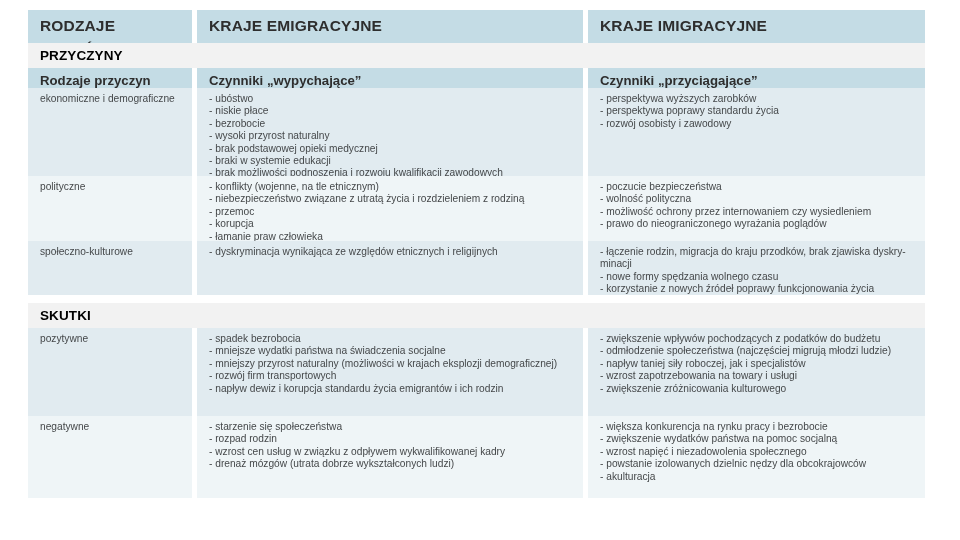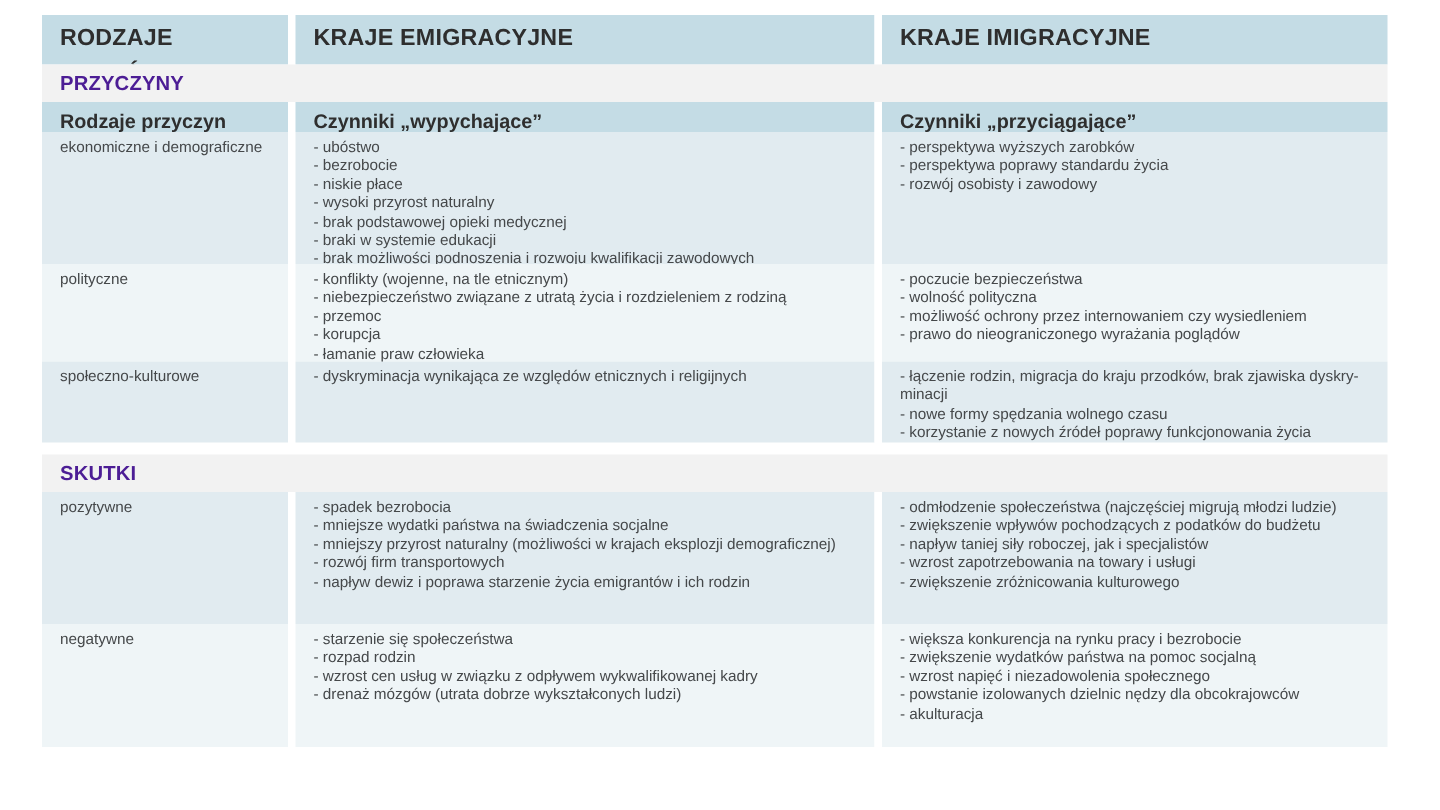--- a/index.html
+++ b/index.html
@@ -53,21 +53,21 @@
   .row-title .gap1,
   .row-title .gap2 { background: #ffffff; }
 
   
   .row-section { height: 25px; }
   .row-section .band {
     background: #f2f2f2;
     width: 100%;
     font-size: 13.5px;
     font-weight: 700;
-    color: #4c1d95;
+    color: #000000;
     line-height: 20px;
     padding: 3px 8px 2px 12px;
     box-sizing: border-box;
     letter-spacing: 0.1px;
   }
 
   
   .row-subhead { height: 20px; }
   .row-subhead .cell {
     background: #c4dce5;
@@ -132,22 +132,22 @@
   </div>
 
   <div class="row row-data tone-a" style="height:88px">
     <div class="cell c1">
       <span class="label-txt">ekonomiczne i demograficzne</span>
     </div>
     <div class="gap1"></div>
     <div class="cell c2">
       <ul class="items">
           <li>- ubóstwo</li>
+          <li>- niskie płace</li>
           <li>- bezrobocie</li>
-          <li>- niskie płace</li>
           <li>- wysoki przyrost naturalny</li>
           <li>- brak podstawowej opieki medycznej</li>
           <li>- braki w systemie edukacji</li>
           <li>- brak możliwości podnoszenia i rozwoju kwalifikacji zawodowych</li>
         </ul>
     </div>
     <div class="gap2"></div>
     <div class="cell c3">
       <ul class="items">
           <li>- perspektywa wyższych zarobków</li>
@@ -213,28 +213,28 @@
     <div class="cell c1">
       <span class="label-txt">pozytywne</span>
     </div>
     <div class="gap1"></div>
     <div class="cell c2">
       <ul class="items">
           <li>- spadek bezrobocia</li>
           <li>- mniejsze wydatki państwa na świadczenia socjalne</li>
           <li>- mniejszy przyrost naturalny (możliwości w krajach eksplozji demograficznej)</li>
           <li>- rozwój firm transportowych</li>
-          <li>- napływ dewiz i poprawa starzenie życia emigrantów i ich rodzin</li>
-        </ul>
-    </div>
-    <div class="gap2"></div>
-    <div class="cell c3">
-      <ul class="items">
+          <li>- napływ dewiz i korupcja standardu życia emigrantów i ich rodzin</li>
+        </ul>
+    </div>
+    <div class="gap2"></div>
+    <div class="cell c3">
+      <ul class="items">
+          <li>- zwiększenie wpływów pochodzących z podatków do budżetu</li>
           <li>- odmłodzenie społeczeństwa (najczęściej migrują młodzi ludzie)</li>
-          <li>- zwiększenie wpływów pochodzących z podatków do budżetu</li>
           <li>- napływ taniej siły roboczej, jak i specjalistów</li>
           <li>- wzrost zapotrzebowania na towary i usługi</li>
           <li>- zwiększenie zróżnicowania kulturowego</li>
         </ul>
     </div>
   </div>
 
   <div class="row row-data tone-b" style="height:82px">
     <div class="cell c1">
       <span class="label-txt">negatywne</span>

